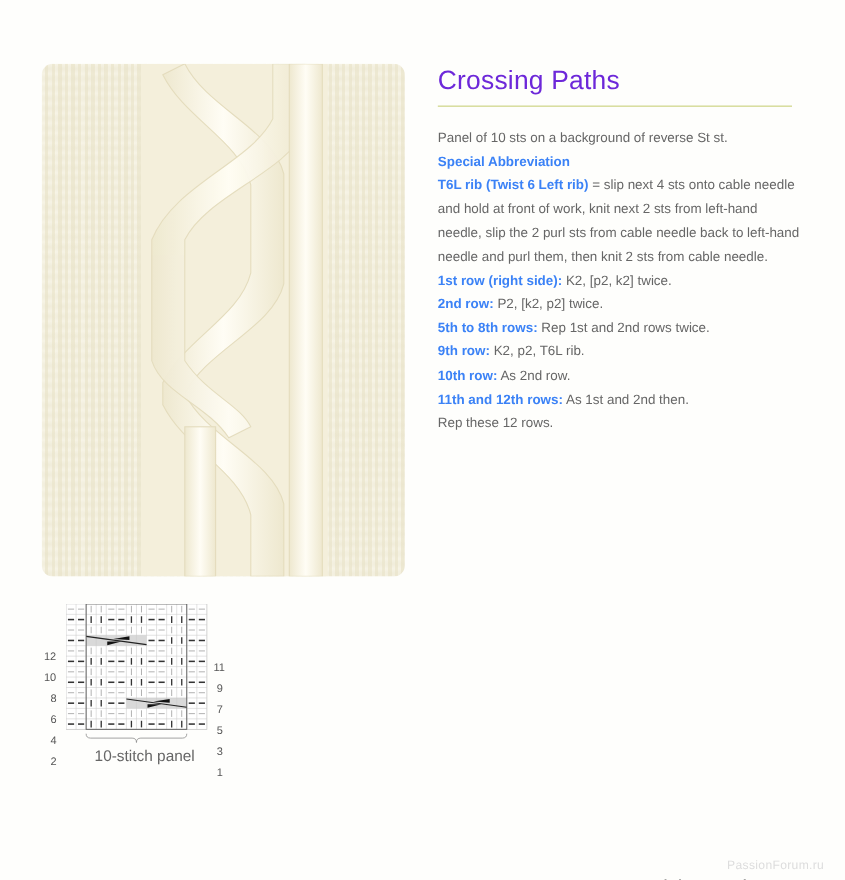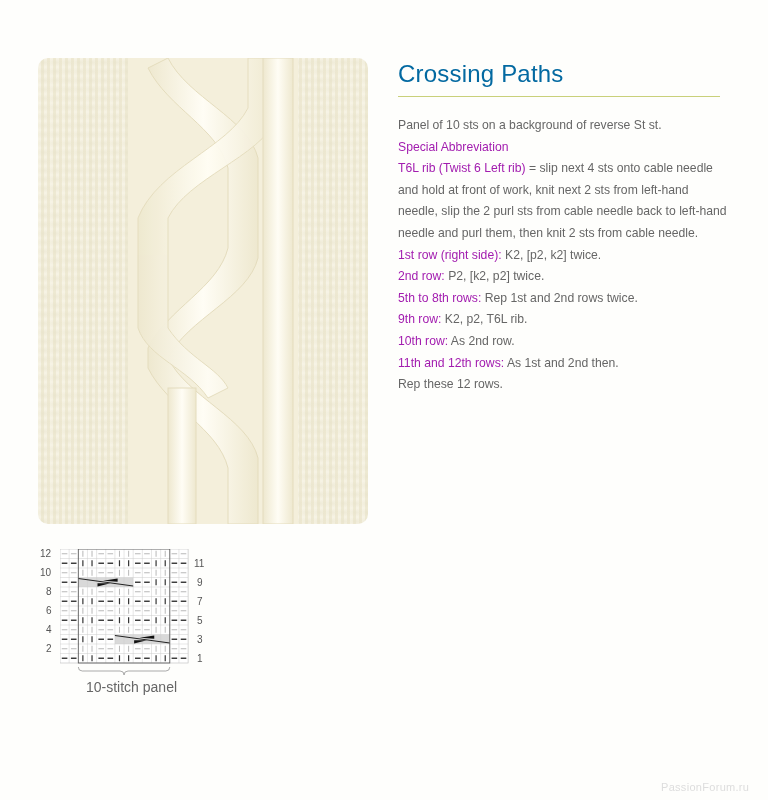--- a/index.html
+++ b/index.html
@@ -3,27 +3,27 @@
 <meta charset="utf-8">
 <style>
   html,body{margin:0;padding:0;}
   body{width:768px;height:800px;background:#fefefc;position:relative;overflow:hidden;font-family:"Liberation Sans",sans-serif;color:#555;}
   .photo{position:absolute;left:38px;top:58px;width:330px;height:466px;border-radius:10px;overflow:hidden;
     background:
       radial-gradient(ellipse 18px 8px at 50% 50%, rgba(230,225,200,0.5) 0%, rgba(0,0,0,0) 70%) 0 0/12px 9px,
       repeating-linear-gradient(90deg,#f8f5e8 0 3px,#efead4 3px 6px),
       #f6f2e2;}
   .cable{position:absolute;left:90px;top:0;width:170px;height:466px;}
-  .title{position:absolute;left:398px;top:60px;font-size:24px;color:#0369a1;font-weight:normal;letter-spacing:0.2px;}
+  .title{position:absolute;left:398px;top:60px;font-size:24px;color:#6d28d9;font-weight:normal;letter-spacing:0.2px;}
   .rule{position:absolute;left:398px;top:96px;width:322px;height:1px;background:#c9d07a;}
   .text{position:absolute;left:398px;top:115px;width:330px;font-size:12.2px;line-height:21.6px;color:#666;}
   .text p{margin:0;}
-  .text b{color:#a21caf;font-weight:normal;}
+  .text b{color:#3b82f6;font-weight:bold;}
   .chart{position:absolute;left:40px;top:545px;width:180px;height:150px;}
-  .chart .lbl{position:absolute;font-size:10px;color:#555;}
+  .chart .lbl{position:absolute;font-size:10px;color:#555;margin-top:44px;}
   .caption{position:absolute;left:86px;top:679px;font-size:14px;color:#666;}
   .footer{position:absolute;left:601px;top:762px;font-family:"Liberation Serif",serif;font-size:11px;color:#555;margin-top:36px;}
   .pagenum{color:#c9d07a;margin-left:8px;}
   .watermark{position:absolute;left:661px;top:781px;font-size:11px;color:#ddd;letter-spacing:0.3px;}
 </style>
 </head>
 <body>
 
 <div class="photo">
   <svg class="cable" viewBox="0 0 170 466">

